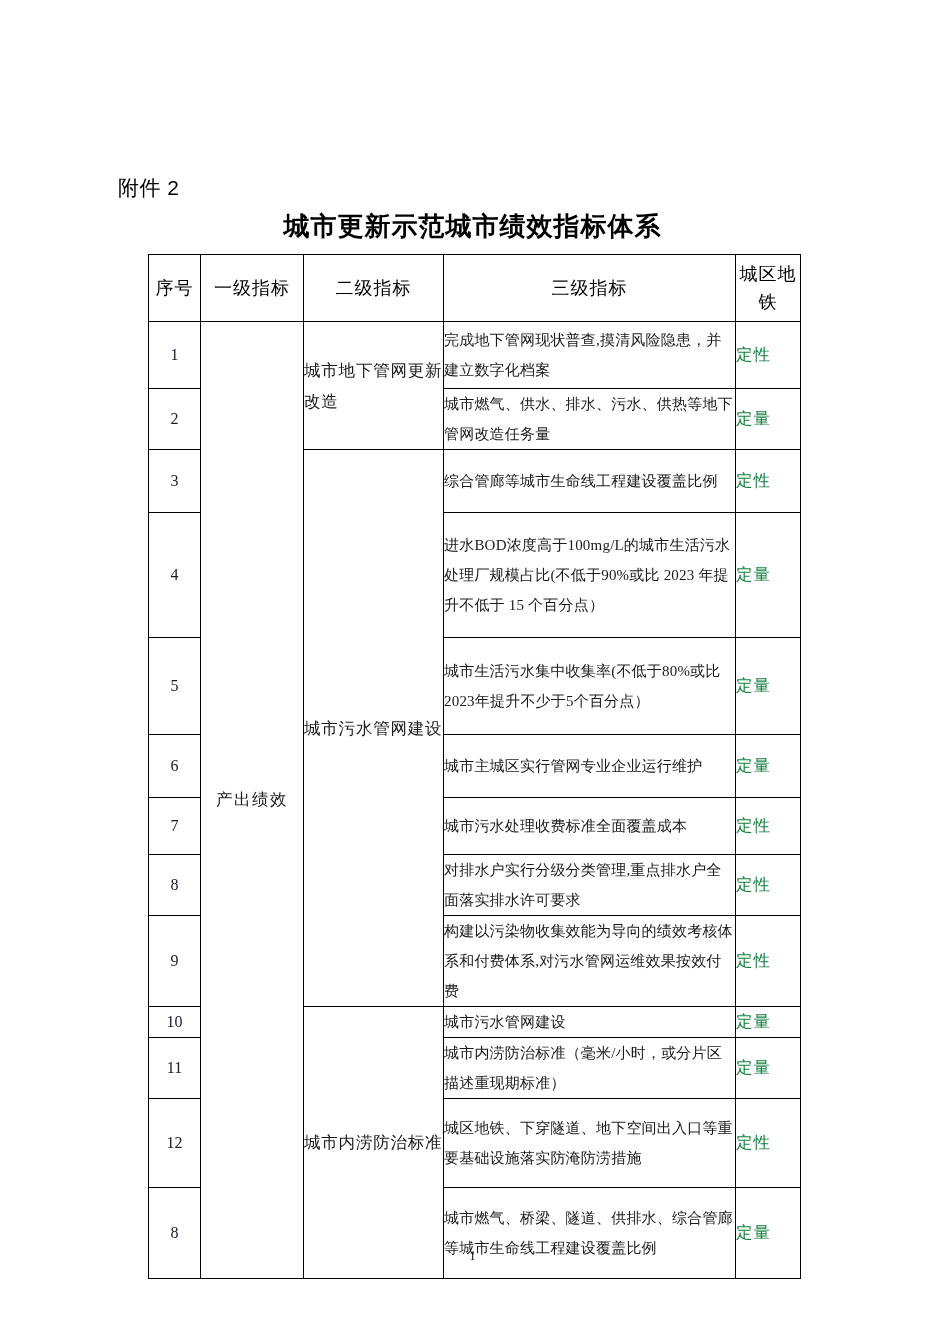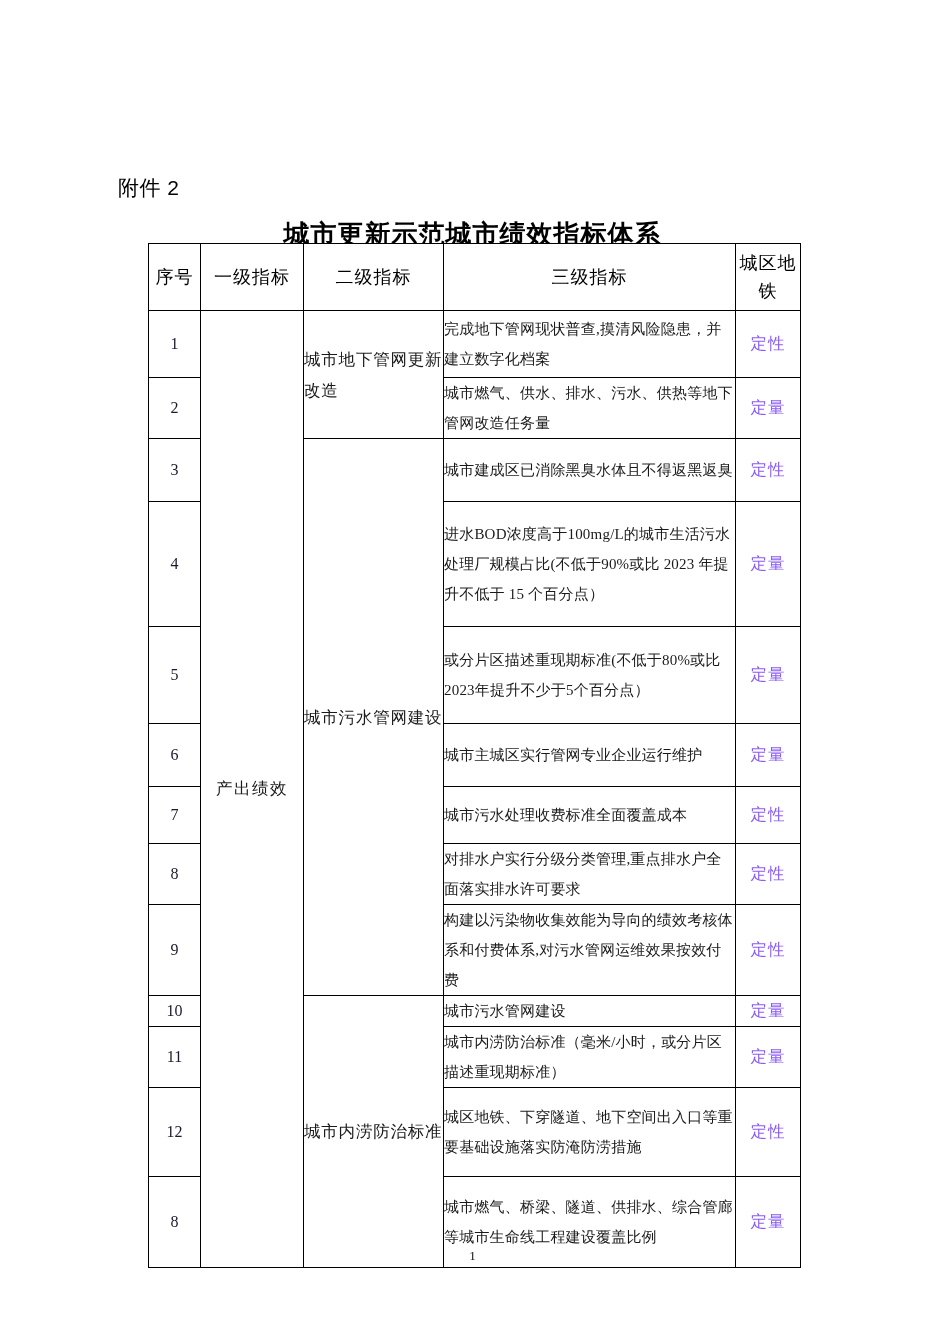--- a/index.html
+++ b/index.html
@@ -34,35 +34,35 @@
     font-weight: 400;
     letter-spacing: 0.5px;
     color: #000;
     white-space: nowrap;
   }
 
   
   .doc-title {
     position: absolute;
     left: 0;
-    top: 217px;
+    top: 209px;
     width: 945px;
     text-align: center;
     font-family: "Liberation Serif", "DejaVu Serif", serif;
     font-size: 26px;
     font-weight: bold;
     letter-spacing: 1px;
     color: #000;
   }
 
   
   .table-wrap {
     position: absolute;
     left: 148px;
-    top: 243px;
+    top: 254px;
     width: 652px;
   }
   table.perf {
     border-collapse: collapse;
     width: 652px;
     table-layout: fixed;
   }
   table.perf td, table.perf th {
     border: 1px solid #000;
     padding: 0;
@@ -118,25 +118,25 @@
   .desc-cell {
     text-align: left;
     font-family: "Liberation Serif", "DejaVu Serif", serif;
     font-size: 15px;
     line-height: 30px;
     letter-spacing: 0.2px;
     color: #1a1a1a;
     padding: 4px 6px 4px 8px;
   }
   .attr-cell {
-    text-align: center;
+    text-align: left;
     font-family: "Liberation Serif", "DejaVu Serif", serif;
     font-size: 16.5px;
     letter-spacing: 1px;
-    color: #8b5cf6;
+    color: #15803d;
   }
 
   .h-r1 { height: 66px; }
   .h-r2 { height: 56px; }
   .h-r3 { height: 62px; }
   .h-r4 { height: 124px; }
   .h-r5 { height: 96px; }
   .h-r6 { height: 62px; }
   .h-r7 { height: 56px; }
   .h-r8 { height: 58px; }
@@ -197,33 +197,33 @@
 
         <tr>
           <td class="seq-cell h-r2">2</td>
           <td class="desc-cell h-r2">城市燃气、供水、排水、污水、供热等地下管网改造任务量</td>
           <td class="attr-cell h-r2">定量</td>
         </tr>
 
         <tr>
           <td class="seq-cell h-r3">3</td>
           <td class="sub-cell" rowspan="7">城市污水管网建设</td>
-          <td class="desc-cell h-r3">城市建成区已消除黑臭水体且不得返黑返臭</td>
+          <td class="desc-cell h-r3">综合管廊等城市生命线工程建设覆盖比例</td>
           <td class="attr-cell h-r3">定性</td>
         </tr>
 
         <tr>
           <td class="seq-cell h-r4">4</td>
           <td class="desc-cell h-r4">进水BOD浓度高于100mg/L的城市生活污水处理厂规模占比(不低于90%或比 2023 年提升不低于 15 个百分点）</td>
           <td class="attr-cell h-r4">定量</td>
         </tr>
 
         <tr>
           <td class="seq-cell h-r5">5</td>
-          <td class="desc-cell h-r5">或分片区描述重现期标准(不低于80%或比2023年提升不少于5个百分点）</td>
+          <td class="desc-cell h-r5">城市生活污水集中收集率(不低于80%或比2023年提升不少于5个百分点）</td>
           <td class="attr-cell h-r5">定量</td>
         </tr>
 
         <tr>
           <td class="seq-cell h-r6">6</td>
           <td class="desc-cell h-r6">城市主城区实行管网专业企业运行维护</td>
           <td class="attr-cell h-r6">定量</td>
         </tr>
 
         <tr>

